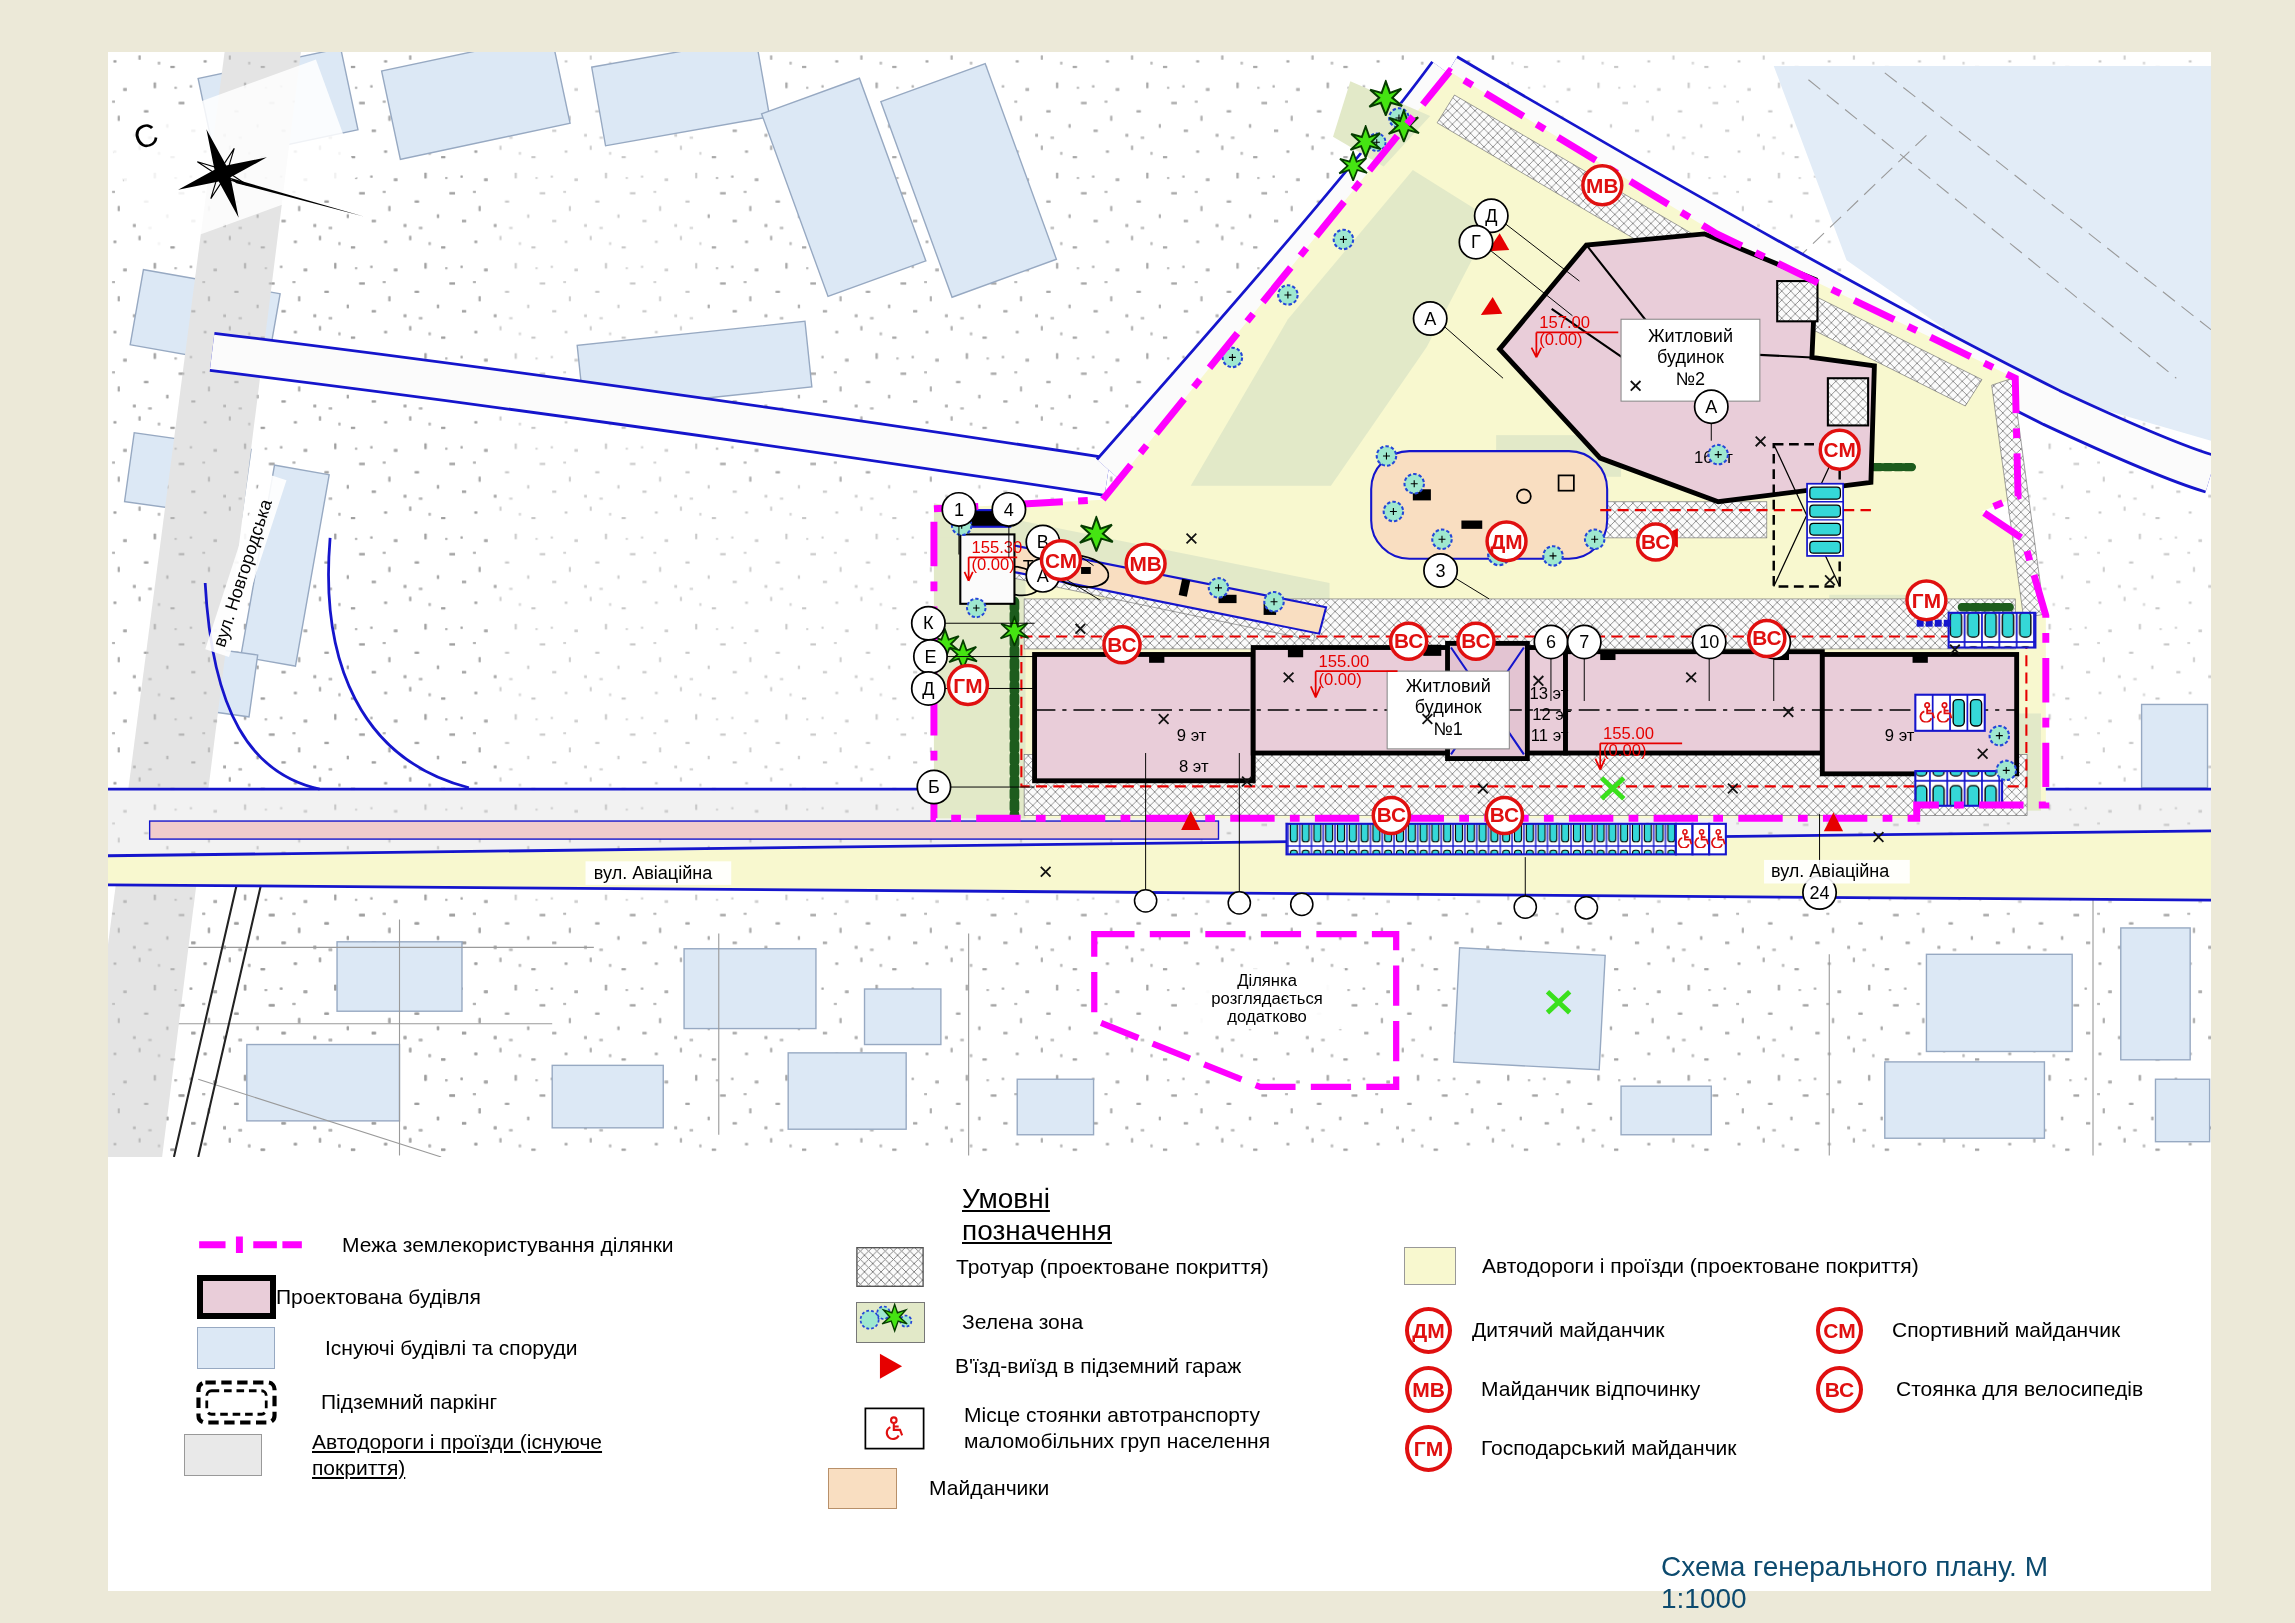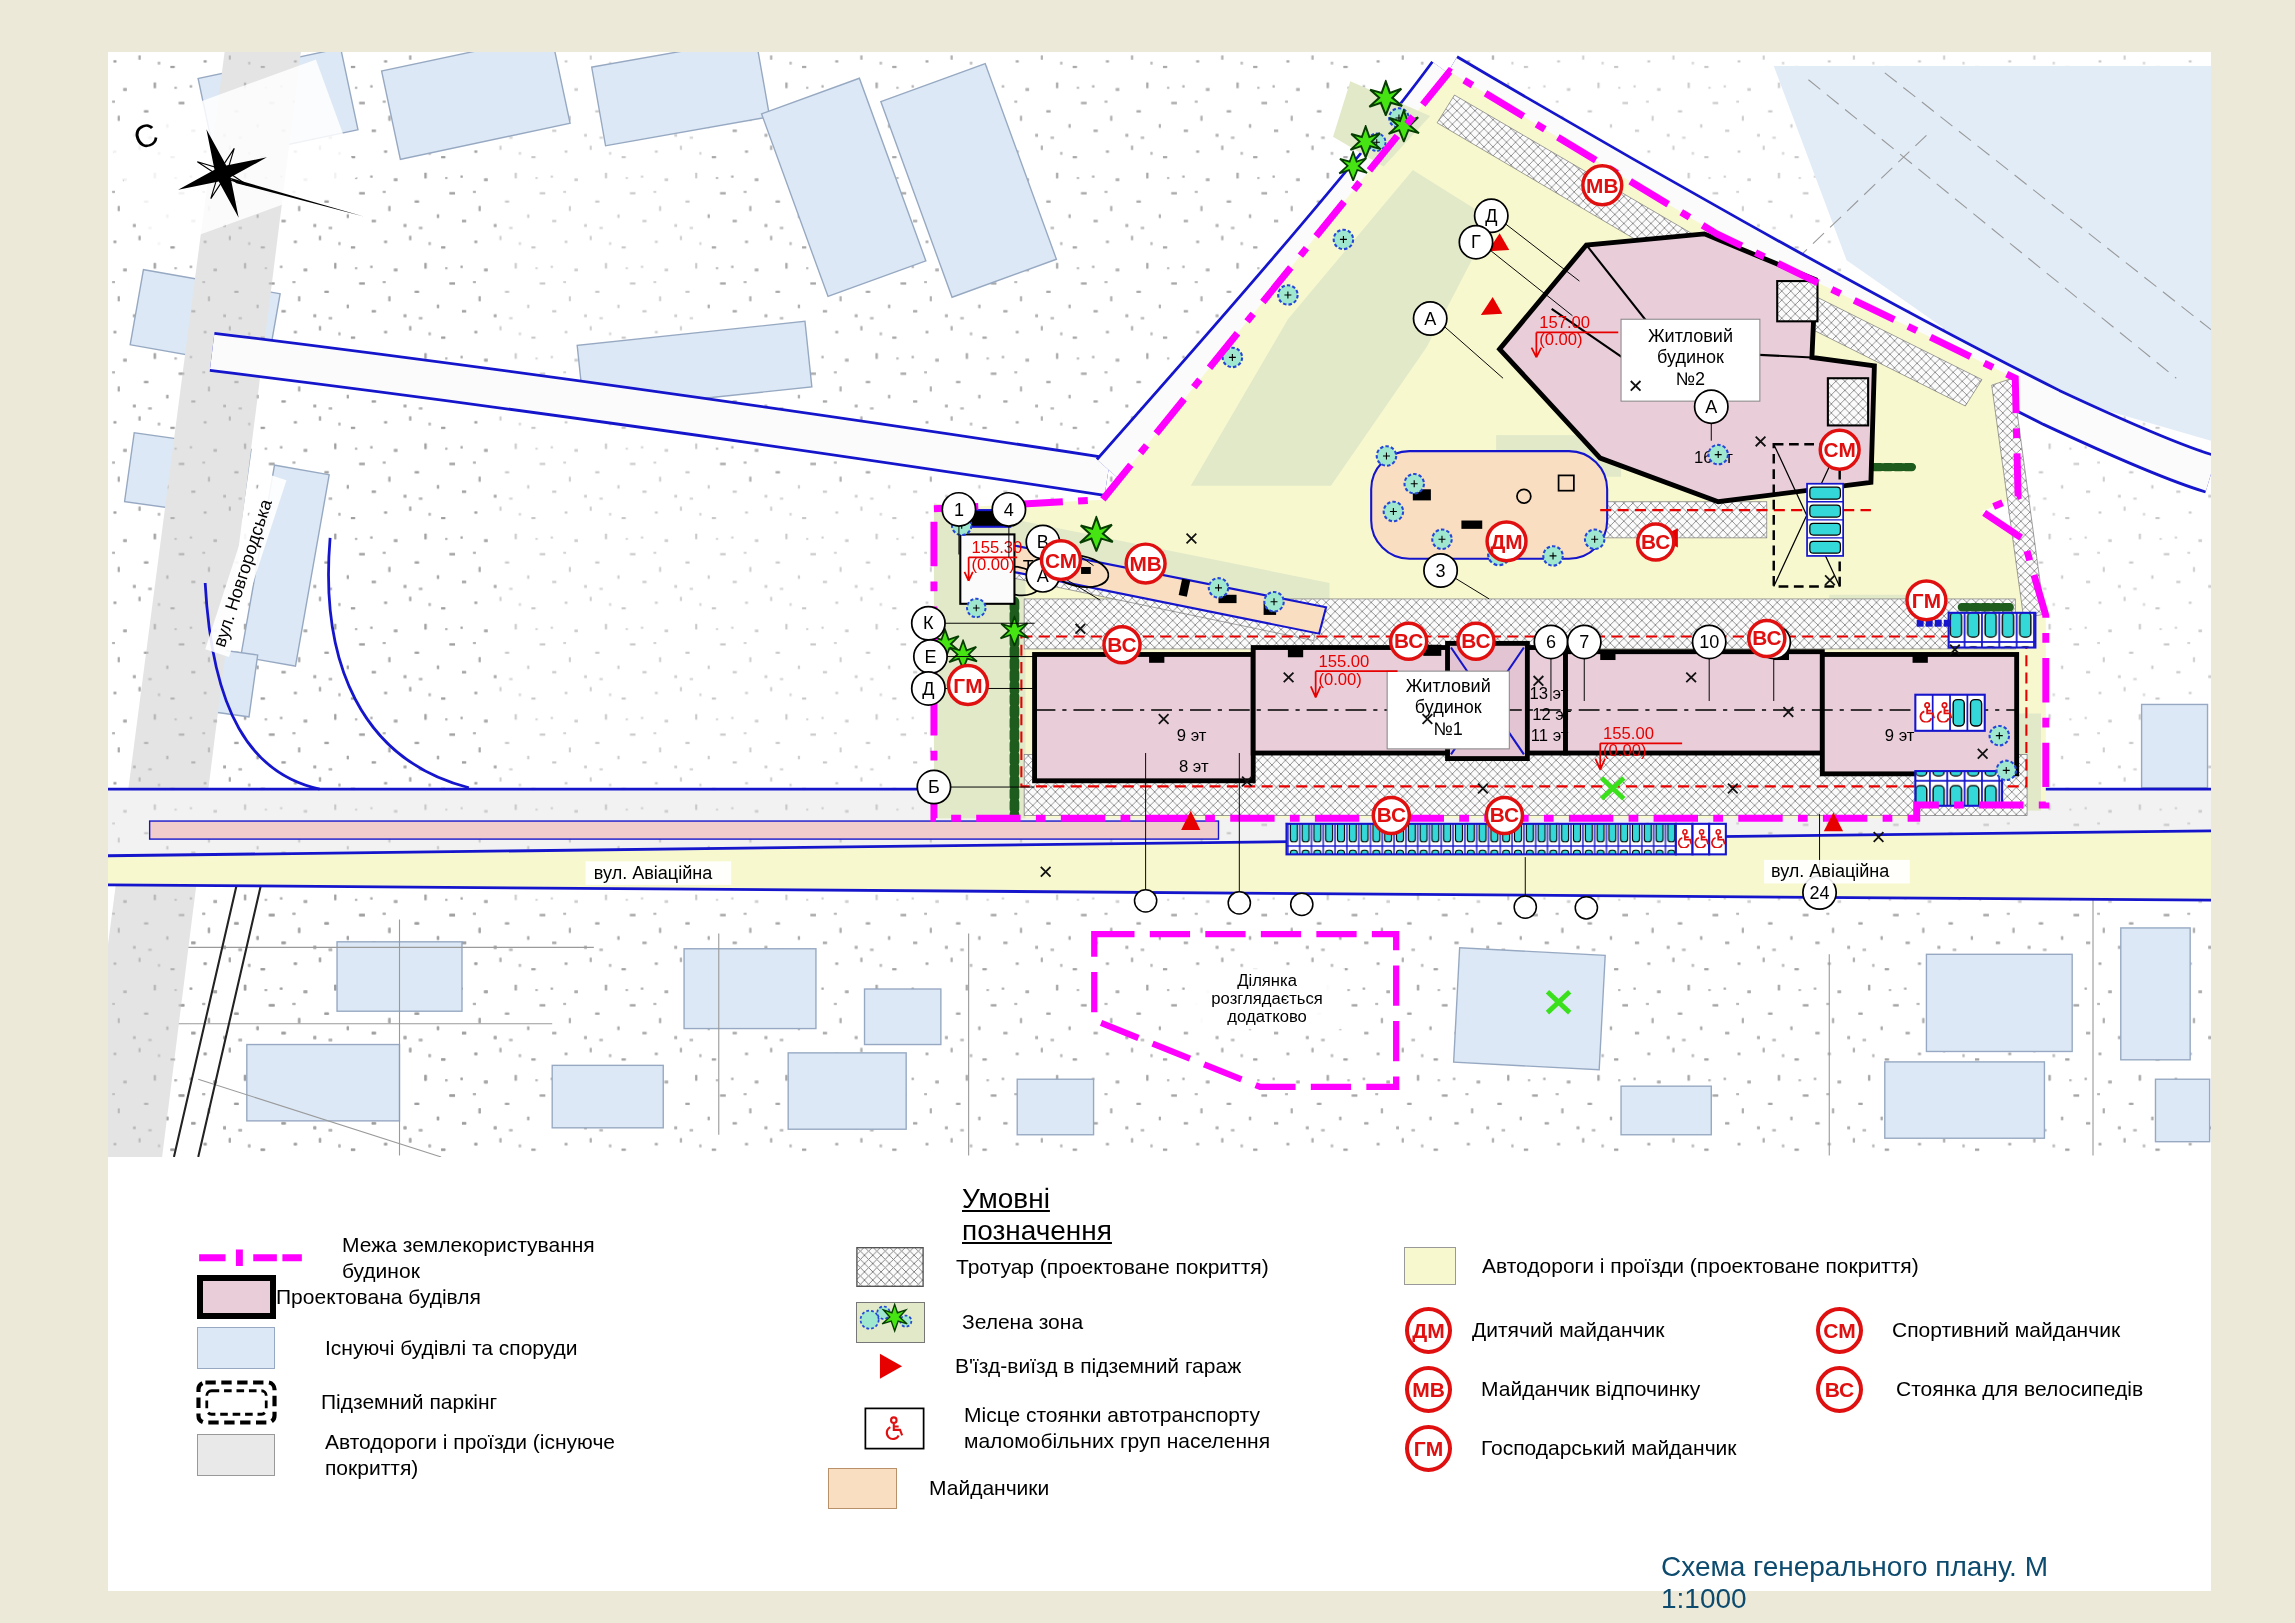--- a/index.html
+++ b/index.html
@@ -572,38 +572,38 @@
     </g>
   </svg>
   </div>
 
   <div class="lg-title">Умовні позначення</div>
 
   <div class="lg-row" style="left:87px;top:1180px;">
     <svg class="sw" width="111" height="23.6" viewBox="0 0 160 34">
       <path d="M6,17 H44 M64,5 V29 M84,17 H118 M126,17 H154" stroke="#ff00ff" stroke-width="10" fill="none"></path>
     </svg>
-    <span class="lg-label" style="margin-left:36px;width:333px;">Межа землекористування будинок</span>
+    <span class="lg-label" style="margin-left:36px;width:333px;">Межа землекористування ділянки</span>
   </div>
   <div class="lg-row" style="left:89px;top:1223px;">
     <div class="sw sw-proj"></div>
     <span class="lg-label" style="width:333px;">Проектована будівля</span>
   </div>
   <div class="lg-row" style="left:87px;top:1327px;">
     <svg class="sw" width="83" height="47" viewBox="0 0 120 68">
       <rect x="5" y="5" width="110" height="58" rx="10" fill="#fff" stroke="#000" stroke-width="6" stroke-dasharray="15 8"></rect>
       <rect x="17" y="17" width="86" height="34" rx="7" fill="none" stroke="#000" stroke-width="4" stroke-dasharray="11 7"></rect>
     </svg>
     <span class="lg-label" style="margin-left:43px;width:333px;">Підземний паркінг</span>
   </div>
   <div class="lg-row" style="left:89px;top:1275px;">
     <div class="sw sw-exist"></div>
     <span class="lg-label" style="margin-left:50px;width:333px;">Існуючі будівлі та споруди</span>
   </div>
-  <div class="lg-row" style="left:89px;top:1377px;">
+  <div class="lg-row" style="left:76px;top:1377px;text-decoration:underline;">
     <div class="sw sw-eroad"></div>
     <span class="lg-label" style="margin-left:50px;width:361px;">Автодороги і проїзди (існуюче покриття)</span>
   </div>
 
   <div class="lg-row" style="left:748px;top:1195px;">
     <svg class="sw" width="68" height="40" viewBox="0 0 98 58">
       <defs>
             <pattern id="lxh" width="12" height="12" patternUnits="userSpaceOnUse">
         <rect width="12" height="12" fill="#fbfbfb"></rect>
         <path d="M0,12 L12,0 M0,0 L12,12" stroke="#777" stroke-width="1.3"></path>

